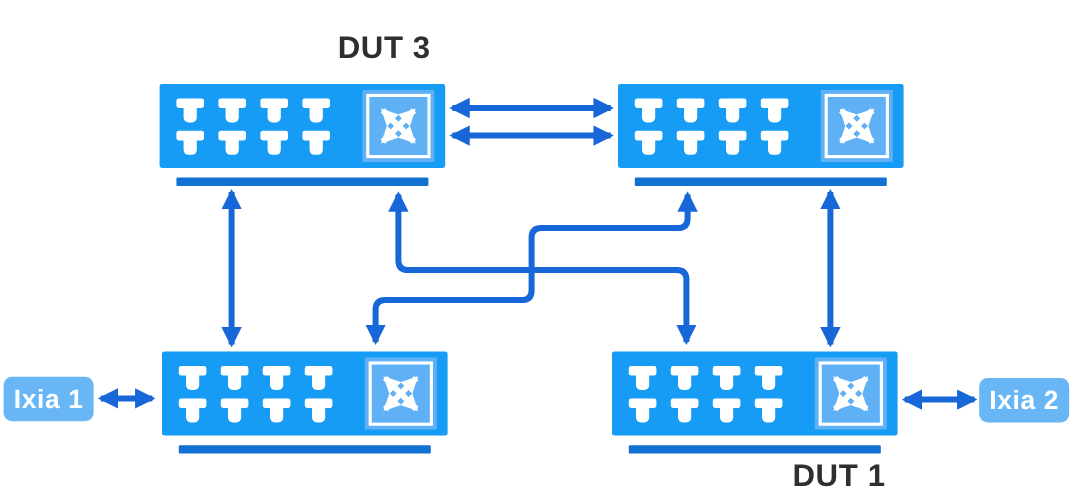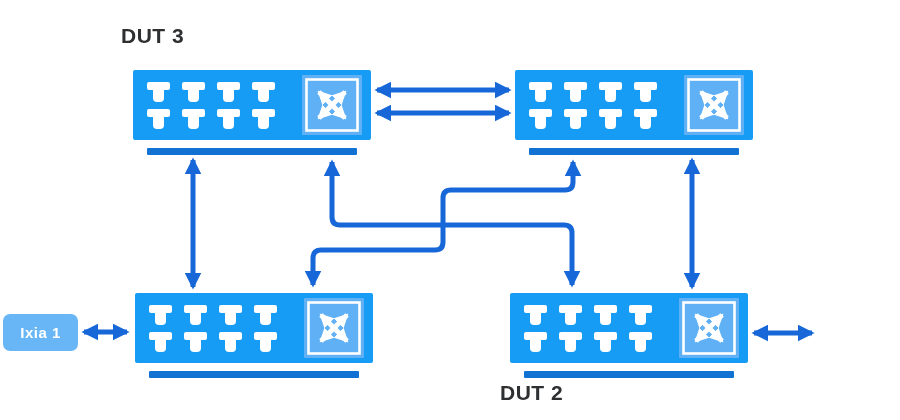--- a/index.html
+++ b/index.html
@@ -65,32 +65,32 @@
   
   .bar {
     position:absolute; width:210px; height:7px;
     background: var(--switch-bar, #1272D4);
     border-radius:1px;
   }
 
   
   .dut-label {
     position:absolute; width:238px;
-    text-align:left;
-    font-size:21px; font-weight:bold;
+    text-align:right;
+    font-size:26px; font-weight:bold;
     letter-spacing:0.5px;
     color: var(--label-text, #2E2F31);
   }
 
   
   .ixia {
     position:absolute; width:75px; height:37px;
     background: var(--ixia-bg, #68B6F6);
     border-radius:7px;
-    color:#fff; font-size:15px; font-weight:bold;
+    color:#fff; font-size:22px; font-weight:bold;
     text-align:center; line-height:37px;
     letter-spacing:0.5px;
   }
 </style>
 </head>
 <body>
 
 <div class="canvas">
 
   <svg class="links" width="900" height="420" viewBox="0 0 900 420">
@@ -191,17 +191,18 @@
     <div class="xbox">
       <svg width="60" height="60" viewBox="0 0 60 60">
         <rect class="xbox-frame" x="4.5" y="4.5" width="51" height="51"></rect>
         <path class="xlink" d="M17,17 L43,43"></path>
         <path class="xlink" d="M17,43 L43,17"></path>
       </svg>
     </div>
   </div>
   <div class="bar" style="left:524px; top:371px;"></div>
 
-  <div class="dut-label" style="left:500px; top:381px;">DUT 2</div>
+  <div class="dut-label" style="left:500px; top:381px;">DUT 1</div>
 
   <div class="ixia" style="left:3px; top:314px;">Ixia 1</div>
+  <div class="ixia" style="left:816px; top:315px;">Ixia 2</div>
 
 </div>
 
 </body></html>

